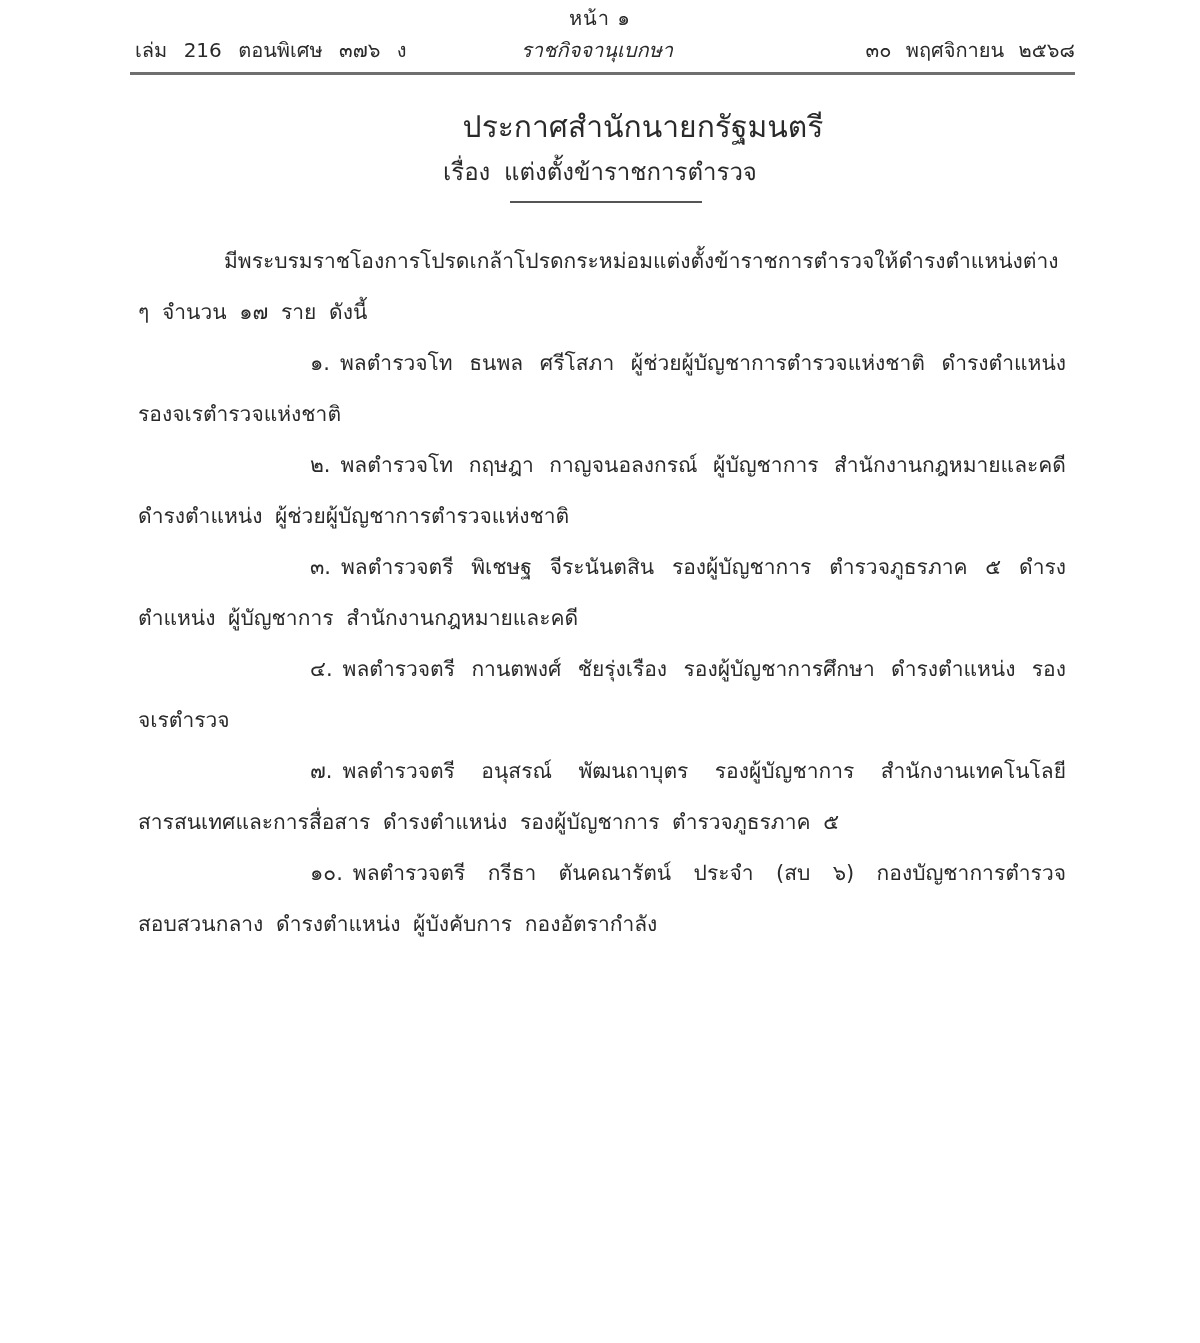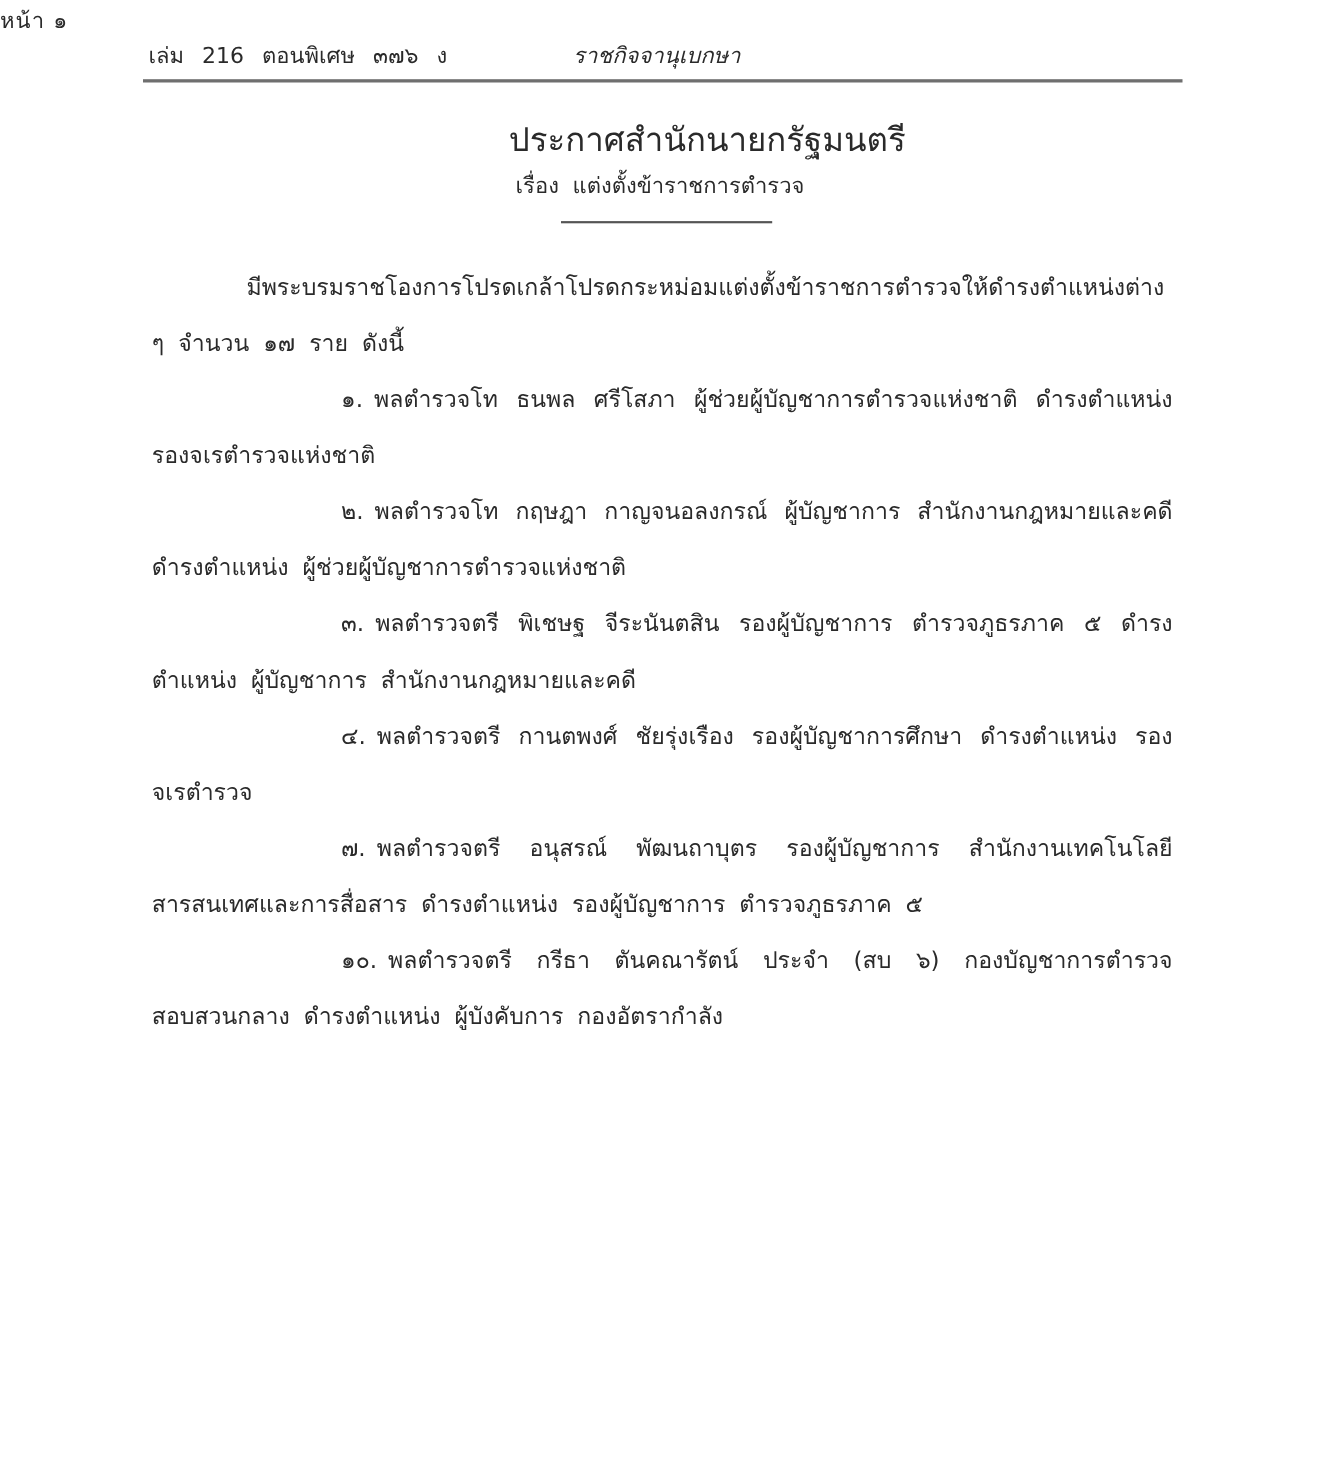--- a/index.html
+++ b/index.html
@@ -13,21 +13,21 @@
       overflow: hidden;
       position: relative;
       font-family: "DejaVu Sans", "Liberation Sans", sans-serif;
       color: #2a2a2a;
     }
     .page-number {
       position: absolute;
       top: 2px;
       left: 0;
       width: 1200px;
-      text-align: left;
+      text-align: center;
       font-size: 20px;
       letter-spacing: 1px;
     }
     .header-row {
       position: absolute;
       top: 34px;
       left: 135px;
       width: 940px;
       height: 32px;
       font-size: 20px;
@@ -66,21 +66,21 @@
       text-align: center;
       font-size: 30px;
       padding-left: 43px;
     }
     .subtitle {
       position: absolute;
       top: 152px;
       left: 0;
       width: 1200px;
       text-align: center;
-      font-size: 20px;
+      font-size: 24px;
       word-spacing: 6px;
     }
     .title-divider {
       position: absolute;
       top: 201px;
       left: 510px;
       width: 192px;
       height: 2px;
       background: #555;
     }
@@ -105,20 +105,21 @@
     }
   </style>
 </head>
 <body>
 
 <div class="page-number">หน้า ๑</div>
 
 <div class="header-row">
   <span class="left">เล่ม 216 ตอนพิเศษ ๓๗๖ ง</span>
   <span class="center">ราชกิจจานุเบกษา</span>
+  <span class="right">๓๐ พฤศจิกายน ๒๕๖๘</span>
 </div>
 
 <div class="header-rule"></div>
 
 <div class="title">ประกาศสำนักนายกรัฐมนตรี</div>
 <div class="subtitle">เรื่อง แต่งตั้งข้าราชการตำรวจ</div>
 <div class="title-divider"></div>
 
 <div class="body-text">
   <p class="para">มีพระบรมราชโองการโปรดเกล้าโปรดกระหม่อมแต่งตั้งข้าราชการตำรวจให้ดำรงตำแหน่งต่าง ๆ จำนวน ๑๗ ราย ดังนี้</p>

